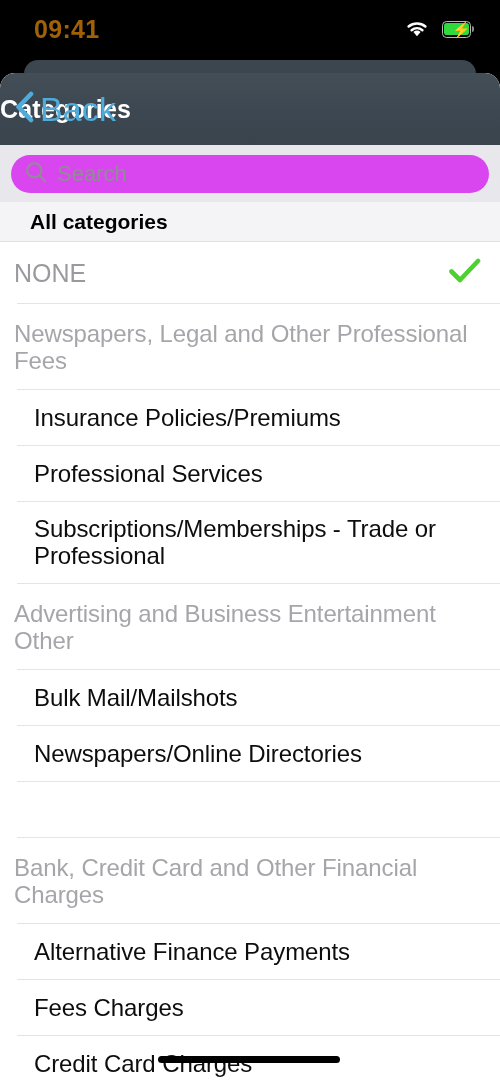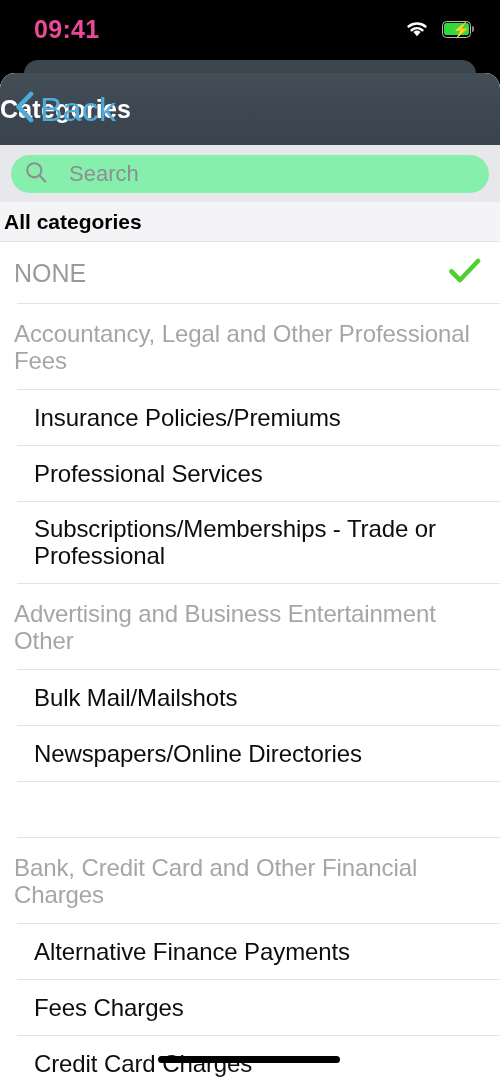--- a/index.html
+++ b/index.html
@@ -21,21 +21,21 @@
   
   #status-bar {
     position:absolute; top:0; left:0;
     width:500px; height:58px;
     background:#000;
     display:flex; align-items:center;
     justify-content:space-between;
     padding:0 26px 0 34px;
   }
   #status-time {
-    color:#ec4899; font-size:25px; font-weight:bold;
+    color:#a16207; font-size:25px; font-weight:bold;
     letter-spacing:0.3px;
   }
   #status-right { display:flex; align-items:center; gap:12px; }
 
   .wifi-icon { width:26px; height:20px; position:relative; }
   .wifi-icon svg { display:block; }
 
   .battery-icon { position:relative; width:32px; height:17px; }
   .batt-body {
     position:absolute; left:0; top:0;
@@ -110,41 +110,41 @@
 
   
   #search-bar-wrap {
     width:500px; height:57px;
     background:#e8e8ec;
     display:flex; align-items:center;
     padding:0 11px;
   }
   #search-field {
     flex:1; height:38px;
-    background:#86efac;
+    background:#d946ef;
     border-radius:19px;
     display:flex; align-items:center;
-    gap:22px;
+    gap:10px;
     padding:0 14px;
     cursor:text;
   }
   #search-input {
     border:none; outline:none; background:transparent;
     font-family:"Liberation Sans", sans-serif;
     font-size:22px; color:#111;
     width:100%;
   }
   #search-input::placeholder { color:#8e8e93; }
 
   
   #list-header {
     width:500px; height:40px;
     background:#f4f4f7;
     display:flex; align-items:center;
-    padding-left:4px;
+    padding-left:30px;
     border-bottom:1px solid #e2e2e6;
   }
   #list-header-label {
     font-size:21px; font-weight:bold; color:#000;
   }
 
   
   #list { width:500px; background:#fff; }
 
   .row {
@@ -263,21 +263,21 @@
 
     <div id="list">
         <div class="row row-none">
           <span class="row-text">NONE</span>
           <span class="check-icon"><svg width="32" height="26" viewBox="0 0 32 26">
               <path d="M2.5 13.5 L11 22 L29 3" stroke="#4cd130" stroke-width="4.6" fill="none" stroke-linecap="round" stroke-linejoin="round"></path>
             </svg></span>
           <span class="sep"></span>
         </div>
         <div class="row row-group">
-          <span class="row-text">Accountancy, Legal and Other Professional Fees</span>
+          <span class="row-text">Newspapers, Legal and Other Professional Fees</span>
           <span class="sep"></span>
         </div>
         <div class="row row-item">
           <span class="row-text">Insurance Policies/Premiums</span>
           <span class="sep"></span>
         </div>
         <div class="row row-item">
           <span class="row-text">Professional Services</span>
           <span class="sep"></span>
         </div>

